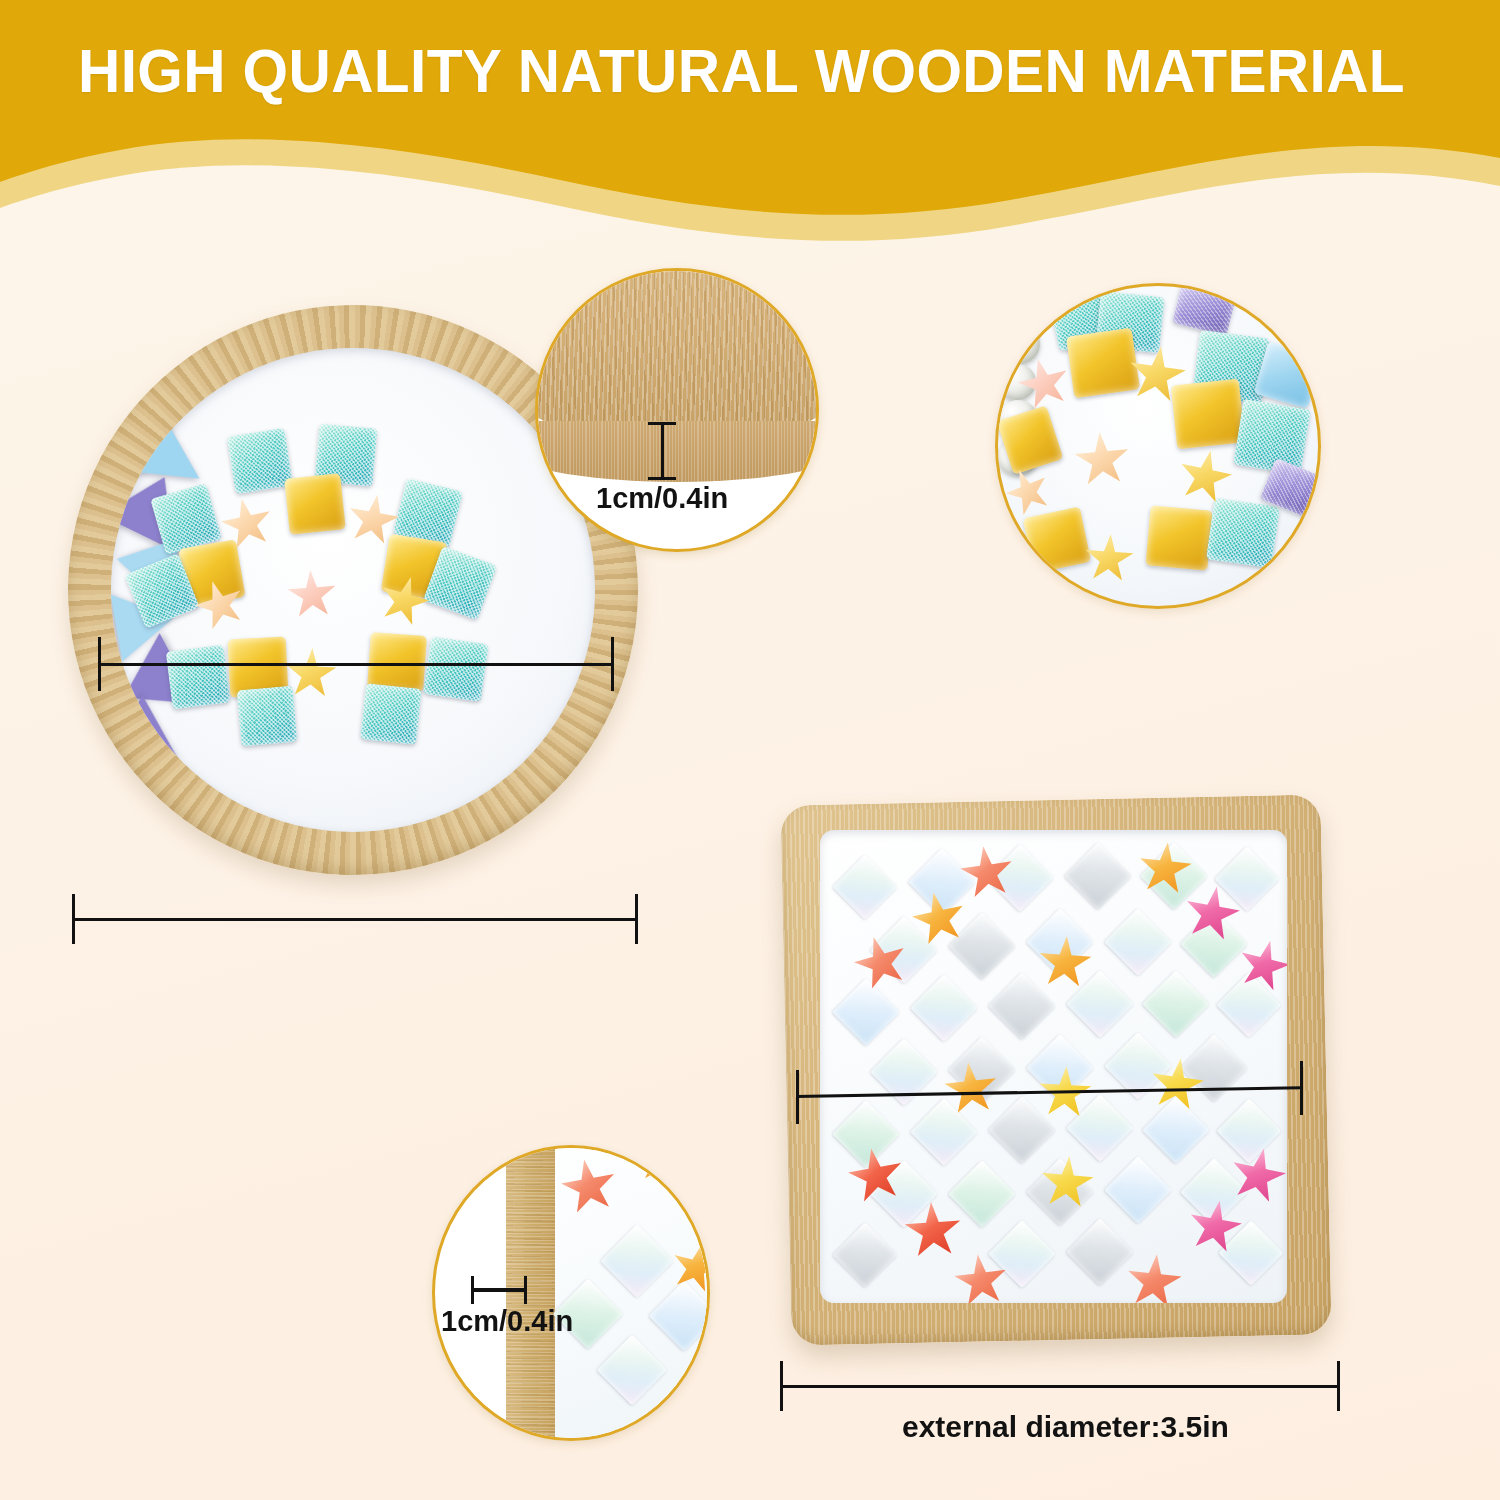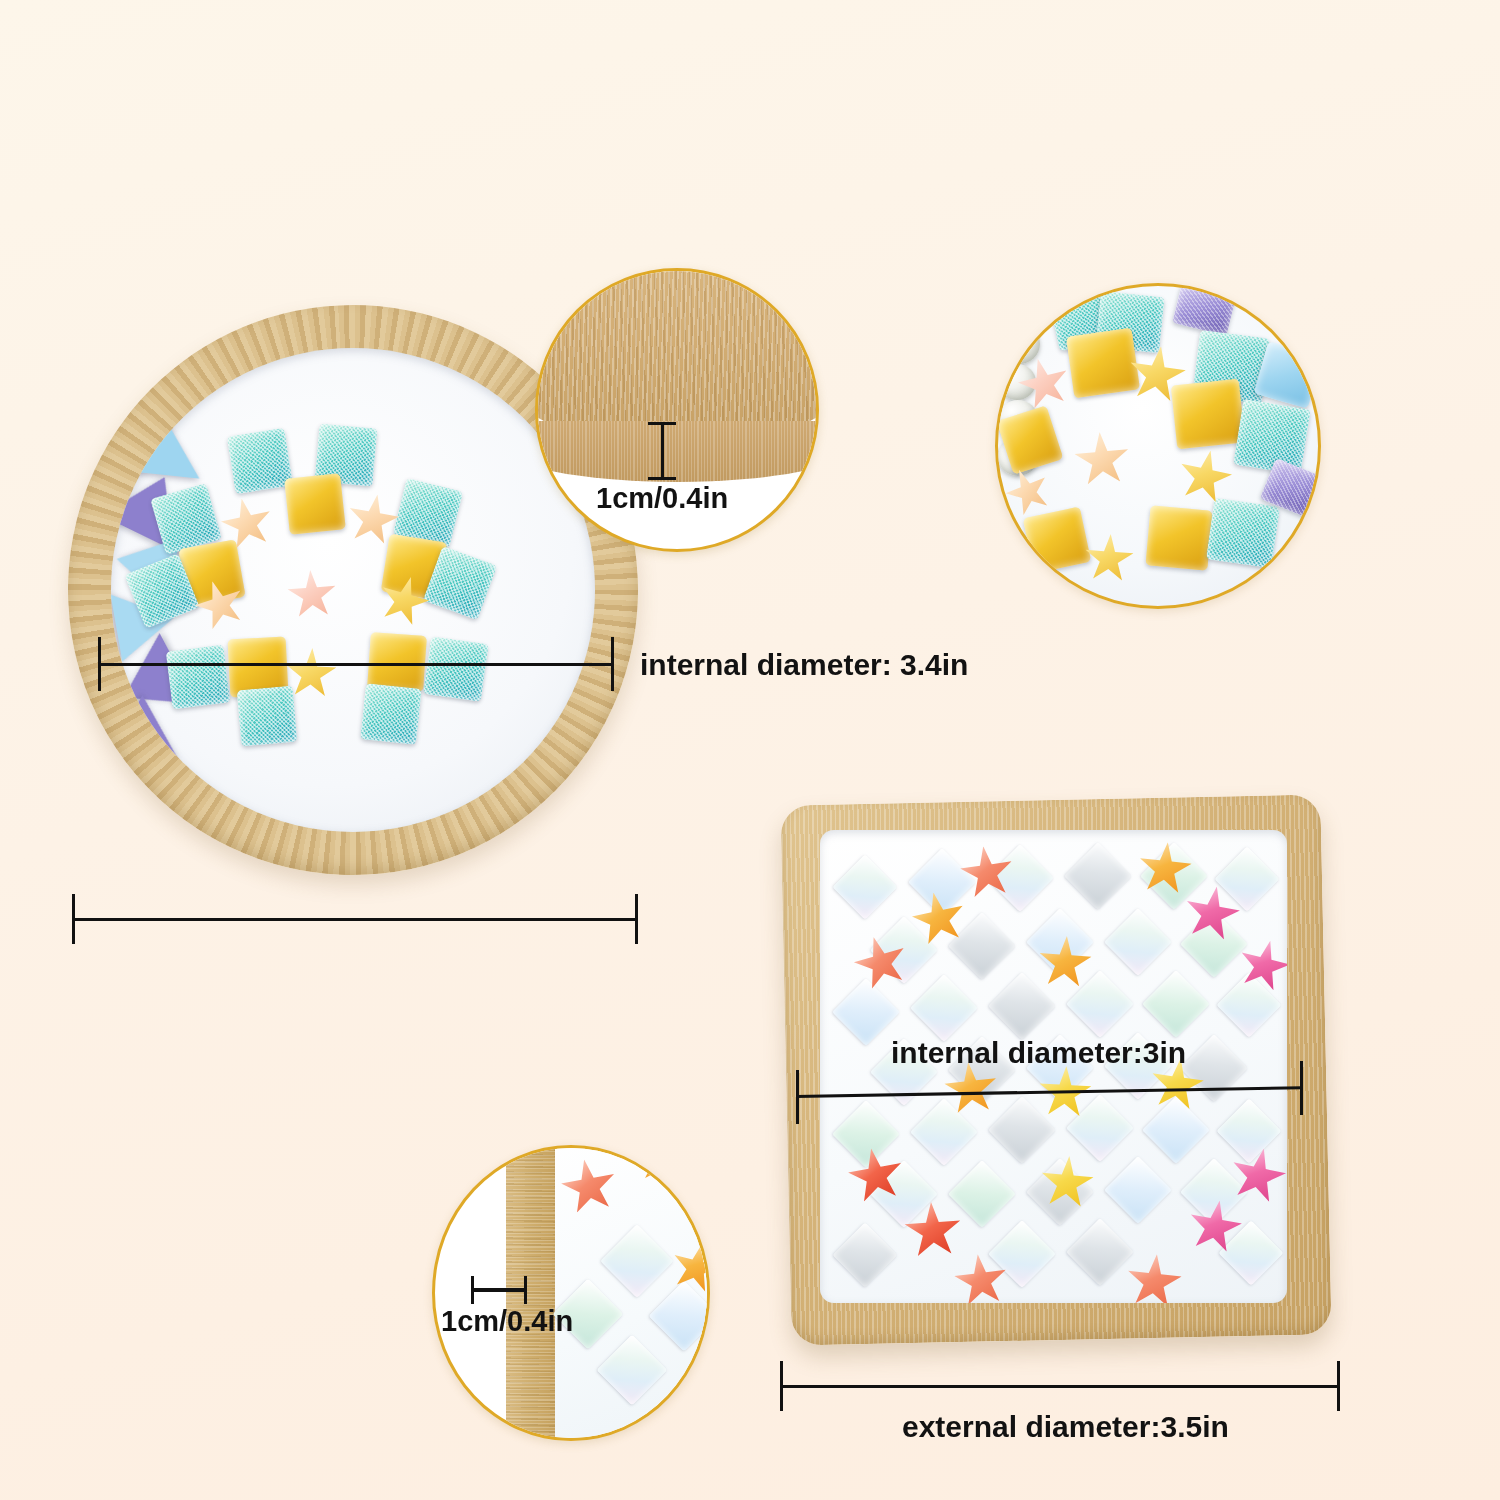--- a/index.html
+++ b/index.html
@@ -244,20 +244,27 @@
     left: 44%; top: -6%;
     width: 62%; height: 115%;
     background: linear-gradient(160deg, #ffffff 0%, #f6fafc 55%, #edf3f7 100%);
   }
 </style>
 </head>
 <body>
 
 <div id="page">
 
+  <div id="header-banner">
+    <svg width="1500" height="260" viewBox="0 0 1500 260">
+      <path d="M0,0 H1500 V186 C1320,150 1180,196 1010,226 C840,256 700,236 560,206 C420,176 260,150 120,176 C70,185 30,197 0,208 Z" fill="#f0d684"></path>
+      <path d="M0,0 H1500 V158 C1320,124 1180,170 1010,200 C840,230 700,210 560,180 C420,150 260,124 120,150 C70,159 30,171 0,182 Z" fill="#e0a808"></path>
+    </svg>
+    <div id="header-title">HIGH QUALITY NATURAL WOODEN MATERIAL</div>
+  </div>
 
   <div id="round-coaster-wrap">
     <div class="round-base"></div>
     <div class="round-inner">
 
       <div class="tri" style="left:52px;top:22px;border-left:40px solid transparent;border-right:40px solid transparent;border-bottom:62px solid #8d80cd;transform:rotate(-24deg);"></div>
       <div class="tri" style="left:166px;top:-2px;border-left:46px solid transparent;border-right:46px solid transparent;border-bottom:64px solid #9ed5f0;transform:rotate(6deg);"></div>
       <div class="tri" style="left:290px;top:18px;border-left:40px solid transparent;border-right:40px solid transparent;border-bottom:62px solid #8d80cd;transform:rotate(26deg);"></div>
 
       <div class="tri" style="left:-8px;top:118px;border-left:34px solid transparent;border-right:34px solid transparent;border-bottom:58px solid #a9daf2;transform:rotate(-78deg);"></div>
@@ -295,21 +302,20 @@
       <div class="tile star s-peach" style="left:84px;top:232px;width:50px;height:50px;transform:rotate(-18deg);"></div>
       <div class="tile star s-gold" style="left:268px;top:228px;width:50px;height:50px;transform:rotate(16deg);"></div>
       <div class="tile star s-gold" style="left:174px;top:300px;width:52px;height:52px;transform:rotate(3deg);"></div>
 
     </div>
   </div>
 
   <div class="rule-line rule-h" style="left:98px;top:663px;width:516px;"></div>
   <div class="rule-line rule-v" style="left:98px;top:637px;height:54px;"></div>
   <div class="rule-line rule-v" style="left:611px;top:637px;height:54px;"></div>
-  <div class="meas-label" style="left:640px;top:648px;font-size:30px;">internal diameter: 3.4in</div>
 
   <div class="rule-line rule-h" style="left:72px;top:918px;width:566px;"></div>
   <div class="rule-line rule-v" style="left:72px;top:894px;height:50px;"></div>
   <div class="rule-line rule-v" style="left:635px;top:894px;height:50px;"></div>
 
   <div id="wood-inset">
     <div class="wood-top"></div>
     <div class="wood-edge"></div>
   </div>
 
@@ -412,21 +418,20 @@
       <div class="tile star s-red" style="left:84px;top:372px;width:58px;height:58px;transform:rotate(-4deg);"></div>
       <div class="tile star s-pink" style="left:368px;top:370px;width:54px;height:54px;transform:rotate(10deg);"></div>
       <div class="tile star s-coral" style="left:134px;top:424px;width:54px;height:54px;transform:rotate(-7deg);"></div>
       <div class="tile star s-coral" style="left:306px;top:424px;width:56px;height:56px;transform:rotate(6deg);"></div>
     </div>
   </div>
 
   <div class="rule-line rule-h" style="left:796px;top:1095px;width:506px;transform:rotate(-1deg);transform-origin:left center;"></div>
   <div class="rule-line rule-v" style="left:796px;top:1070px;height:54px;"></div>
   <div class="rule-line rule-v" style="left:1300px;top:1061px;height:54px;"></div>
-  <div class="meas-label" style="left:891px;top:1036px;font-size:30px;">internal diameter:3in</div>
 
   <div class="rule-line rule-h" style="left:780px;top:1385px;width:560px;"></div>
   <div class="rule-line rule-v" style="left:780px;top:1361px;height:50px;"></div>
   <div class="rule-line rule-v" style="left:1337px;top:1361px;height:50px;"></div>
   <div class="meas-label" style="left:902px;top:1410px;font-size:30px;text-align:center;">external diameter:3.5in</div>
 
   <div id="edge-inset">
     <div class="bar"></div>
     <div class="field">
       <div class="tile star s-coral" style="left:6px;top:28px;width:56px;height:56px;transform:rotate(-10deg);"></div>

